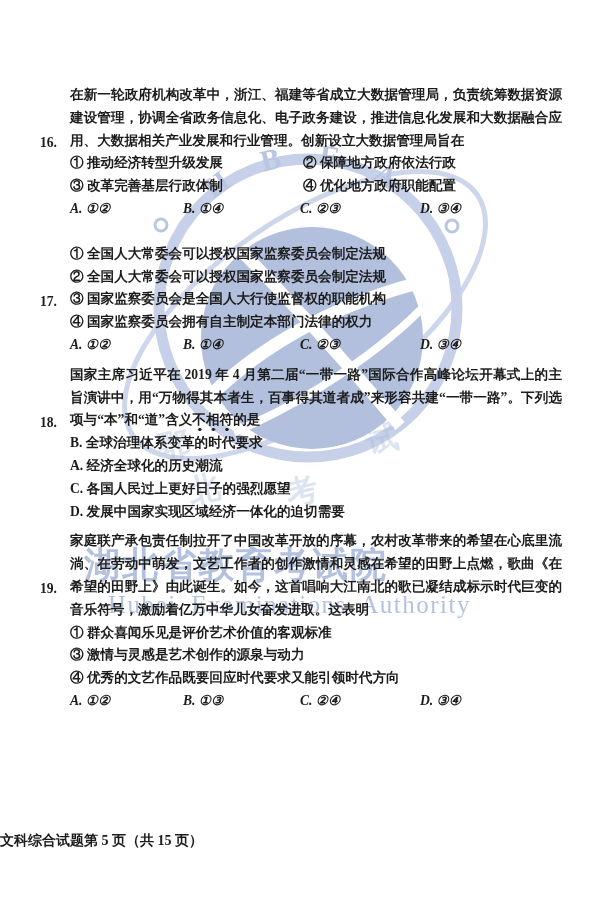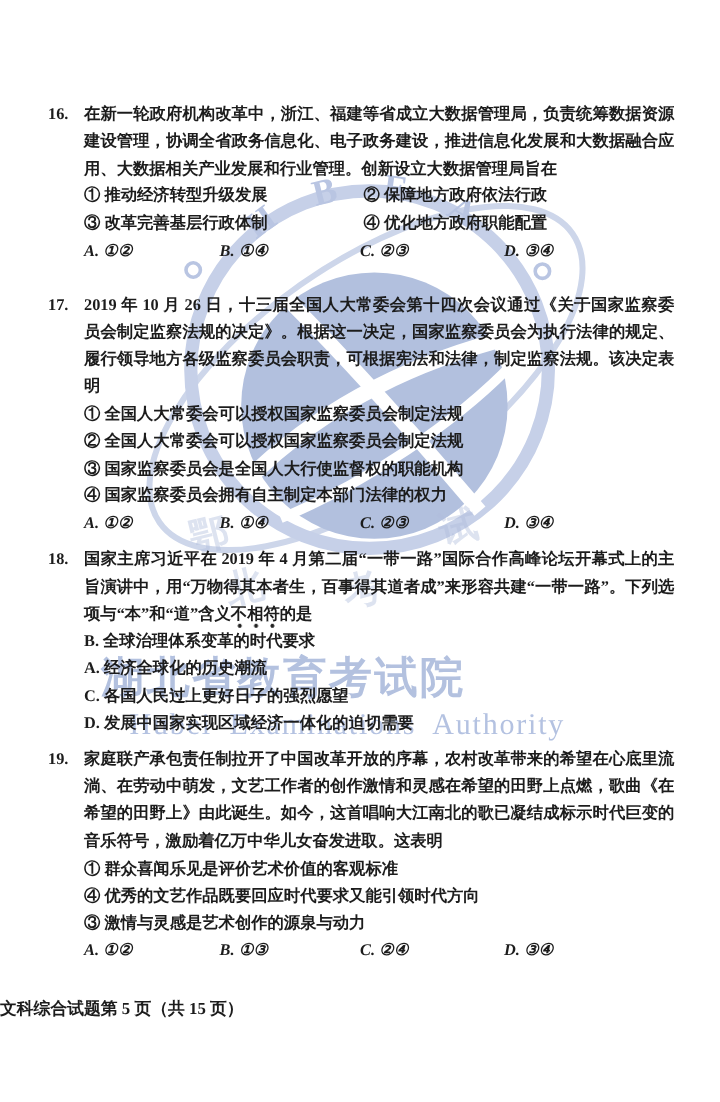--- a/index.html
+++ b/index.html
@@ -31,21 +31,21 @@
   .s2{left:286px;top:470px;}
   .s3{left:366px;top:418px;}
   
   .content{
     position:absolute;left:40px;top:84px;width:522px;z-index:1;
     font-size:13.6px;line-height:22.8px;font-weight:600;
   }
   .q{display:flex;}
   .q.gap-lg{margin-bottom:22px;}
   .q.gap-sm{margin-bottom:7px;}
-  .qnum{width:30px;flex:none;}
+  .qnum{width:30px;flex:none;margin-top:48px;}
   .qbody{flex:1;min-width:0;}
   .stem{margin:0;text-align:justify;}
   .opts-grid{display:grid;grid-template-columns:233px auto;}
   .opt-line{white-space:nowrap;}
   .ansrow{display:flex;font-style:italic;}
   .ansrow .ca{width:113px;flex:none;}
   .ansrow .cb{width:117px;flex:none;}
   .ansrow .cc{width:120px;flex:none;}
   .ansrow .cd{flex:1;}
   .emph{
@@ -103,21 +103,20 @@
           <span class="cb">B. ①④</span>
           <span class="cc">C. ②③</span>
           <span class="cd">D. ③④</span>
         </div>
       </div>
     </section>
 
     <section class="q gap-sm">
       <div class="qnum">17.</div>
       <div class="qbody">
-        <p class="stem">2019 年 10 月 26 日，十三届全国人大常委会第十四次会议通过《关于国家监察委员会制定监察法规的决定》。根据这一决定，国家监察委员会为执行法律的规定、履行领导地方各级监察委员会职责，可根据宪法和法律，制定监察法规。该决定表明</p>
         <div>
           <div class="opt-line">① 全国人大常委会可以授权国家监察委员会制定法规</div>
           <div class="opt-line">② 全国人大常委会可以授权国家监察委员会制定法规</div>
           <div class="opt-line">③ 国家监察委员会是全国人大行使监督权的职能机构</div>
           <div class="opt-line">④ 国家监察委员会拥有自主制定本部门法律的权力</div>
         </div>
         <div class="ansrow">
           <span class="ca">A. ①②</span>
           <span class="cb">B. ①④</span>
           <span class="cc">C. ②③</span>
@@ -138,22 +137,22 @@
         </div>
       </div>
     </section>
 
     <section class="q">
       <div class="qnum">19.</div>
       <div class="qbody">
         <p class="stem">家庭联产承包责任制拉开了中国改革开放的序幕，农村改革带来的希望在心底里流淌、在劳动中萌发，文艺工作者的创作激情和灵感在希望的田野上点燃，歌曲《在希望的田野上》由此诞生。如今，这首唱响大江南北的歌已凝结成标示时代巨变的音乐符号，激励着亿万中华儿女奋发进取。这表明</p>
         <div>
           <div class="opt-line">① 群众喜闻乐见是评价艺术价值的客观标准</div>
+          <div class="opt-line">③ 激情与灵感是艺术创作的源泉与动力</div>
           <div class="opt-line">④ 优秀的文艺作品既要回应时代要求又能引领时代方向</div>
-          <div class="opt-line">③ 激情与灵感是艺术创作的源泉与动力</div>
         </div>
         <div class="ansrow">
           <span class="ca">A. ①②</span>
           <span class="cb">B. ①③</span>
           <span class="cc">C. ②④</span>
           <span class="cd">D. ③④</span>
         </div>
       </div>
     </section>
 

